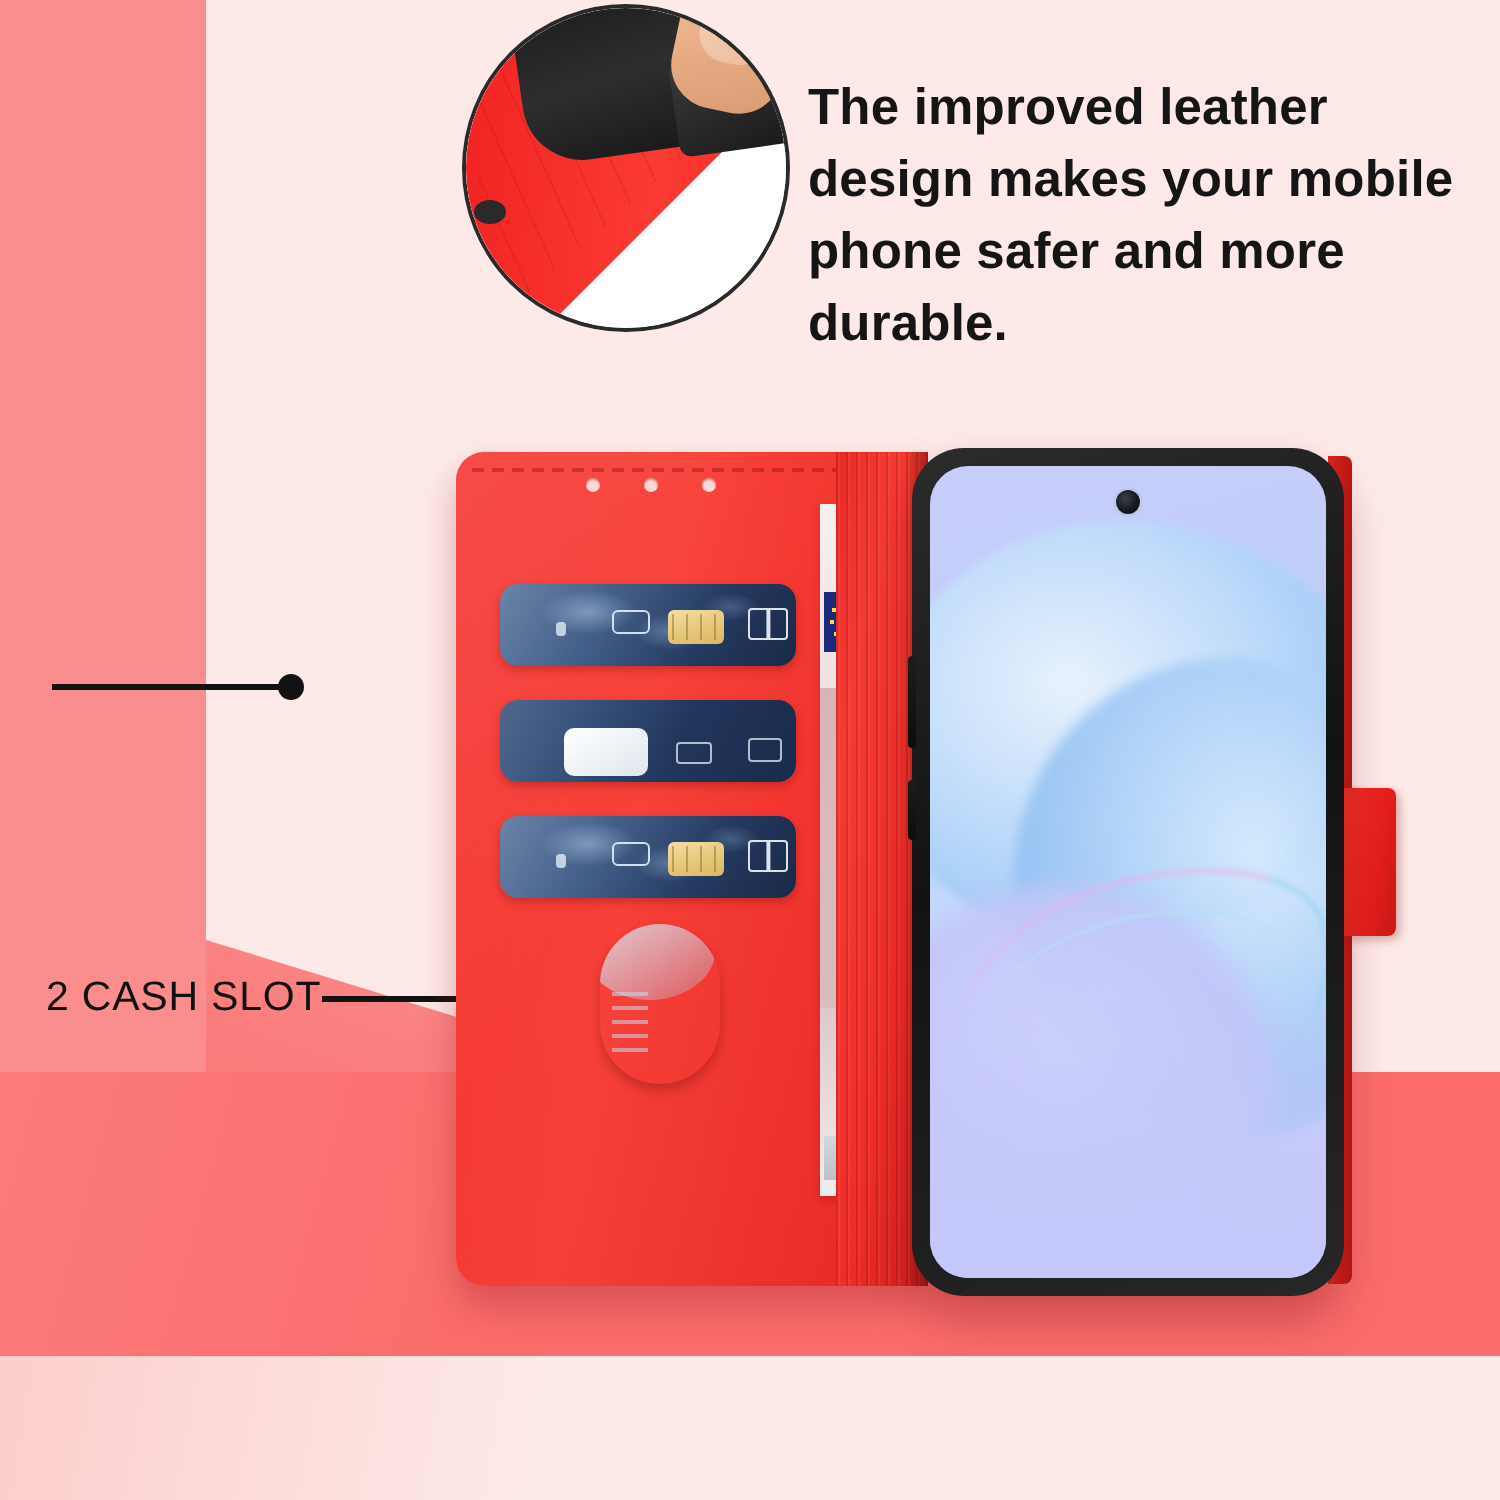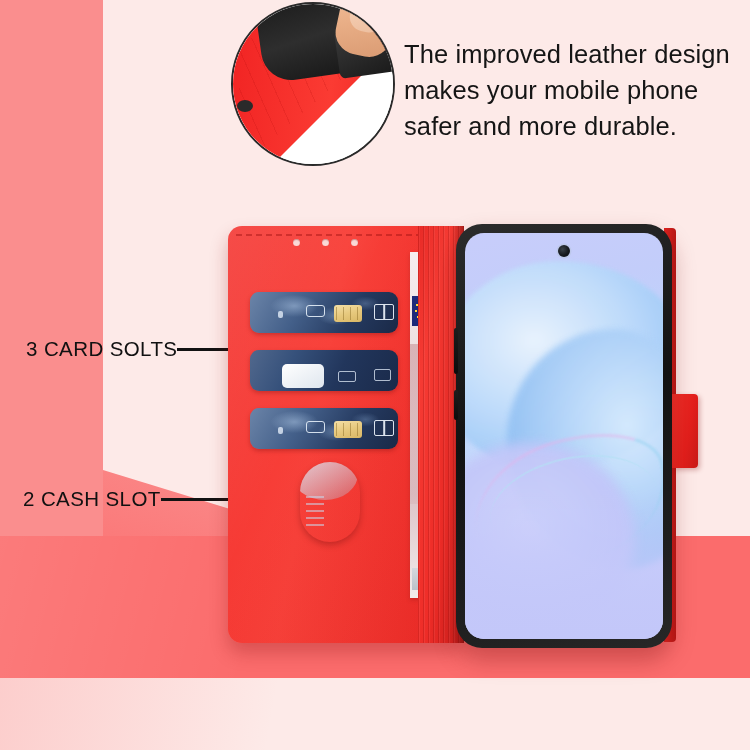--- a/index.html
+++ b/index.html
@@ -70,21 +70,21 @@
     background:linear-gradient(160deg,#fbdcc6,#eec2a4);
     border-radius:16px 16px 14px 14px;transform:rotate(12deg);opacity:.85;
   }
   .mag-dot{
     position:absolute;left:4px;top:96px;width:16px;height:12px;background:#2a2a2a;border-radius:50%;
   }
 
   
   .headline{
     position:absolute;left:404px;top:36px;width:340px;
-    font-size:25.5px;line-height:36px;color:#151515;font-weight:400;
+    font-size:25.5px;line-height:36px;color:#151515;font-weight:700;
     letter-spacing:.1px;
   }
 
   
   .callout{position:absolute;display:flex;align-items:center;}
   .callout-label{
     font-size:20.5px;color:#111;letter-spacing:.4px;white-space:nowrap;
   }
   .callout-line{height:3px;background:#121212;}
   .callout-dot{
@@ -337,21 +337,20 @@
     <div class="mag-black"></div>
     <div class="mag-black2"></div>
     <div class="mag-finger"></div>
     <div class="mag-nail"></div>
     <div class="mag-dot"></div>
   </div>
 
   <div class="headline">The improved leather design makes your mobile phone safer and more durable.</div>
 
   <div class="callout" id="callout-cards">
-    <span class="callout-label">3 CARD SOLTS</span>
     <span class="callout-line"></span>
     <span class="callout-dot"></span>
   </div>
 
   <div class="callout" id="callout-cash">
     <span class="callout-label">2 CASH SLOT</span>
     <span class="callout-line"></span>
     <span class="callout-dot"></span>
   </div>
 

